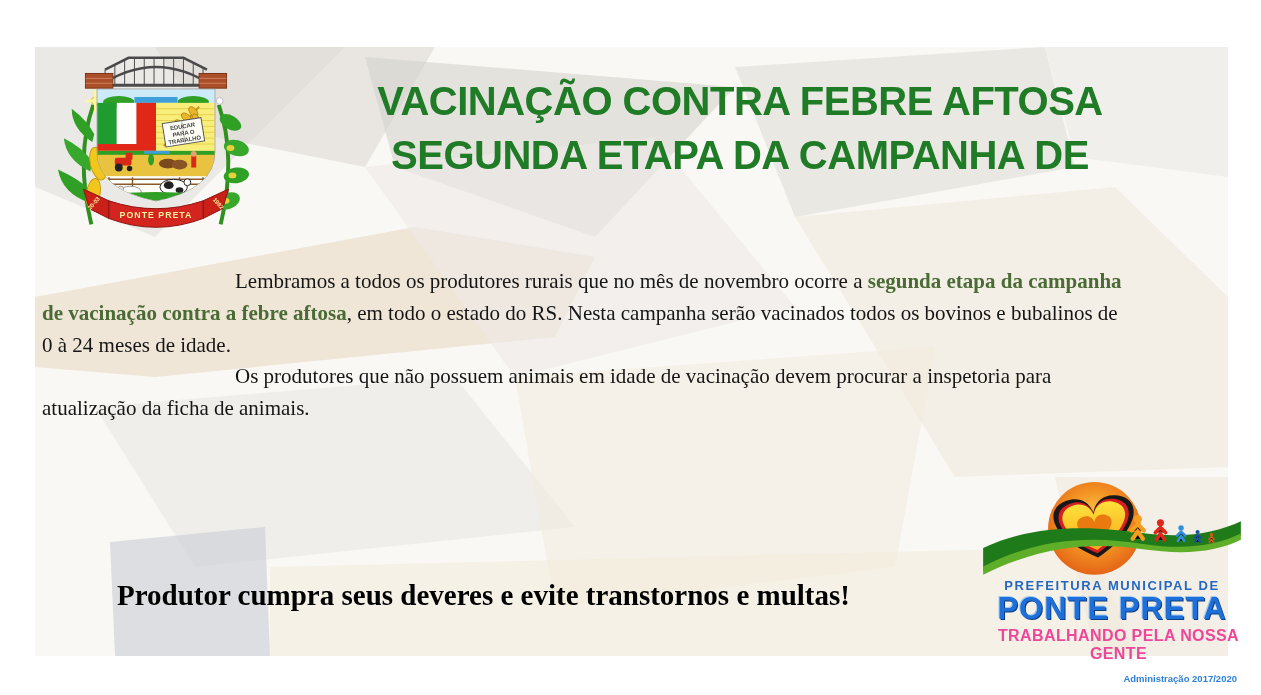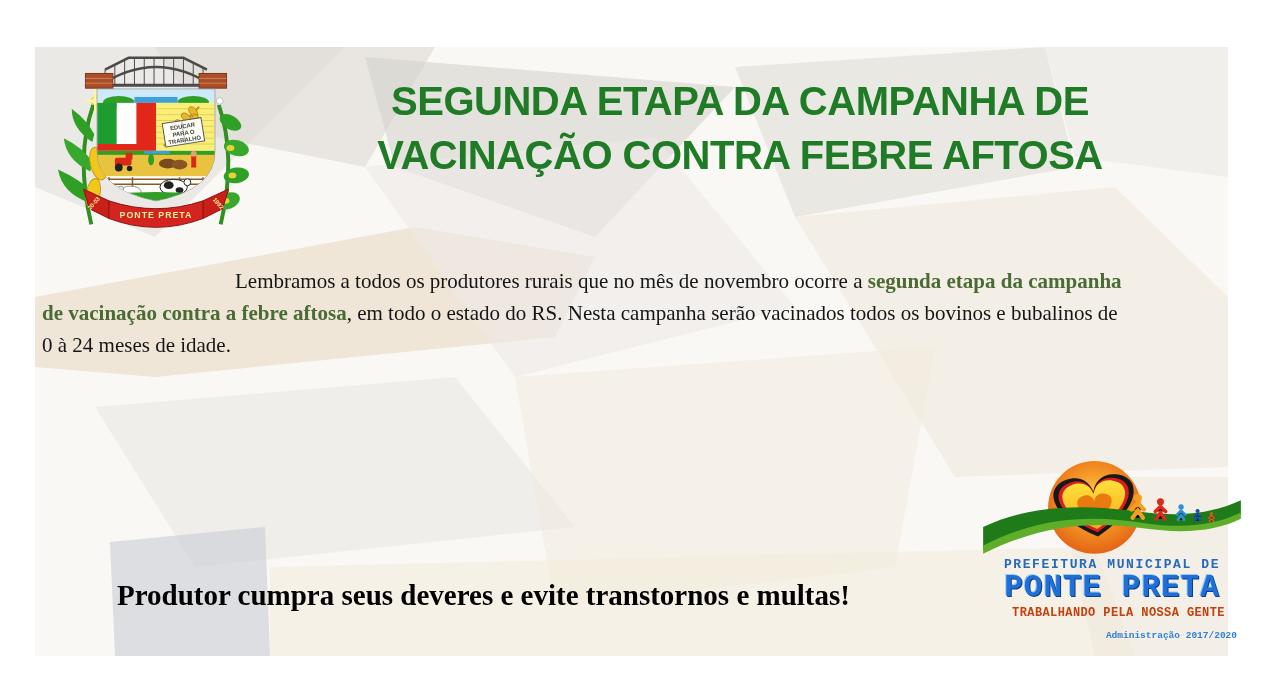--- a/index.html
+++ b/index.html
@@ -22,27 +22,27 @@
     position:absolute;left:42px;top:266px;width:1088px;
     font-size:21px;line-height:31.8px;color:#161616;
   }
   .bodytext p{margin:0;text-indent:193px;}
   .green-bold{color:#4a6b35;font-weight:bold;}
   .warning{
     position:absolute;left:117px;top:579px;
     font-size:29px;font-weight:bold;color:#000000;
     font-family:"Liberation Serif", serif;
   }
-  .logo{position:absolute;left:983px;top:459px;width:258px;text-align:center;
-    font-family:Liberation Mono, monospace;}
+  .logo{position:absolute;left:983px;top:480px;width:258px;text-align:center;
+    font-family:Liberation Sans, sans-serif;}
   .logo-art{width:258px;height:100px;display:block;}
   .logo-l1{font-size:13px;font-weight:bold;color:#2468c0;letter-spacing:1.6px;margin-top:-2px;}
   .logo-l2{font-size:31px;font-weight:800;color:#1e6fd8;letter-spacing:1px;line-height:32px;
     text-shadow:1px 1px 0 #0d3f86,-1px -1px 0 #9ec9f2;}
-  .logo-l3{font-size:12px;font-weight:bold;color:#c2410c;letter-spacing:0.4px;margin-top:2px;margin-left:13px;}
+  .logo-l3{font-size:16px;font-weight:bold;color:#ec4899;letter-spacing:0.4px;margin-top:2px;margin-left:13px;}
   .logo-l4{font-size:9.5px;font-weight:bold;color:#2e7fd8;text-align:right;padding-right:4px;margin-top:10px;}
 </style>
 </head>
 <body>
 
 <div class="poster-bg">
   <svg width="1193" height="609" viewBox="0 0 1193 609">
     <polygon points="0,0 310,0 120,190 0,140" fill="#e6e4e1" opacity="0.75"></polygon>
     <polygon points="120,0 400,0 330,120 180,90" fill="#dddad6" opacity="0.6"></polygon>
     <polygon points="330,10 700,40 560,190 360,120" fill="#d2cfc9" opacity="0.55"></polygon>
@@ -169,26 +169,27 @@
       <path d="M148,158 L174,146 L168,166 L148,176 Z" fill="#c92018" stroke="#8a1410"></path>
       <path d="M52,158 Q100,174 148,158 L148,176 Q100,194 52,176 Z" fill="#d42420" stroke="#8a1410"></path>
       <text x="100" y="176" font-family="Liberation Sans, sans-serif" font-size="9" font-weight="bold" fill="#f8ef9a" text-anchor="middle" letter-spacing="1">PONTE PRETA</text>
       <text x="38" y="162" font-family="Liberation Sans, sans-serif" font-size="6" font-weight="bold" fill="#f8ef9a" text-anchor="middle" transform="rotate(-48 38 162)">20-03</text>
       <text x="162" y="162" font-family="Liberation Sans, sans-serif" font-size="6" font-weight="bold" fill="#f8ef9a" text-anchor="middle" transform="rotate(48 162 162)">1992</text>
     </g>
   </svg>
 </div>
 
 <div class="title">
+  <div>VACINAÇÃO CONTRA FEBRE AFTOSA</div>
   <div>SEGUNDA ETAPA DA CAMPANHA DE</div>
-  <div>VACINAÇÃO CONTRA FEBRE AFTOSA</div>
 </div>
 
 <div class="bodytext">
   <p><span>Lembramos a todos os produtores rurais que no mês de novembro ocorre a </span><span class="green-bold">segunda etapa da campanha de vacinação contra a febre aftosa</span><span>, em todo o estado do RS. Nesta campanha serão vacinados todos os bovinos e bubalinos de 0 à 24 meses de idade.</span></p>
+  <p>Os produtores que não possuem animais em idade de vacinação devem procurar a inspetoria para atualização da ficha de animais.</p>
 </div>
 
 <div class="warning">Produtor cumpra seus deveres e evite transtornos e multas!</div>
 
 <div class="logo">
   <svg class="logo-art" viewBox="0 0 250 97">
     <defs>
       <radialGradient id="sunGrad" cx="50%" cy="42%" r="62%">
         <stop offset="0%" stop-color="#ffd34d"></stop>
         <stop offset="55%" stop-color="#f29022"></stop>

